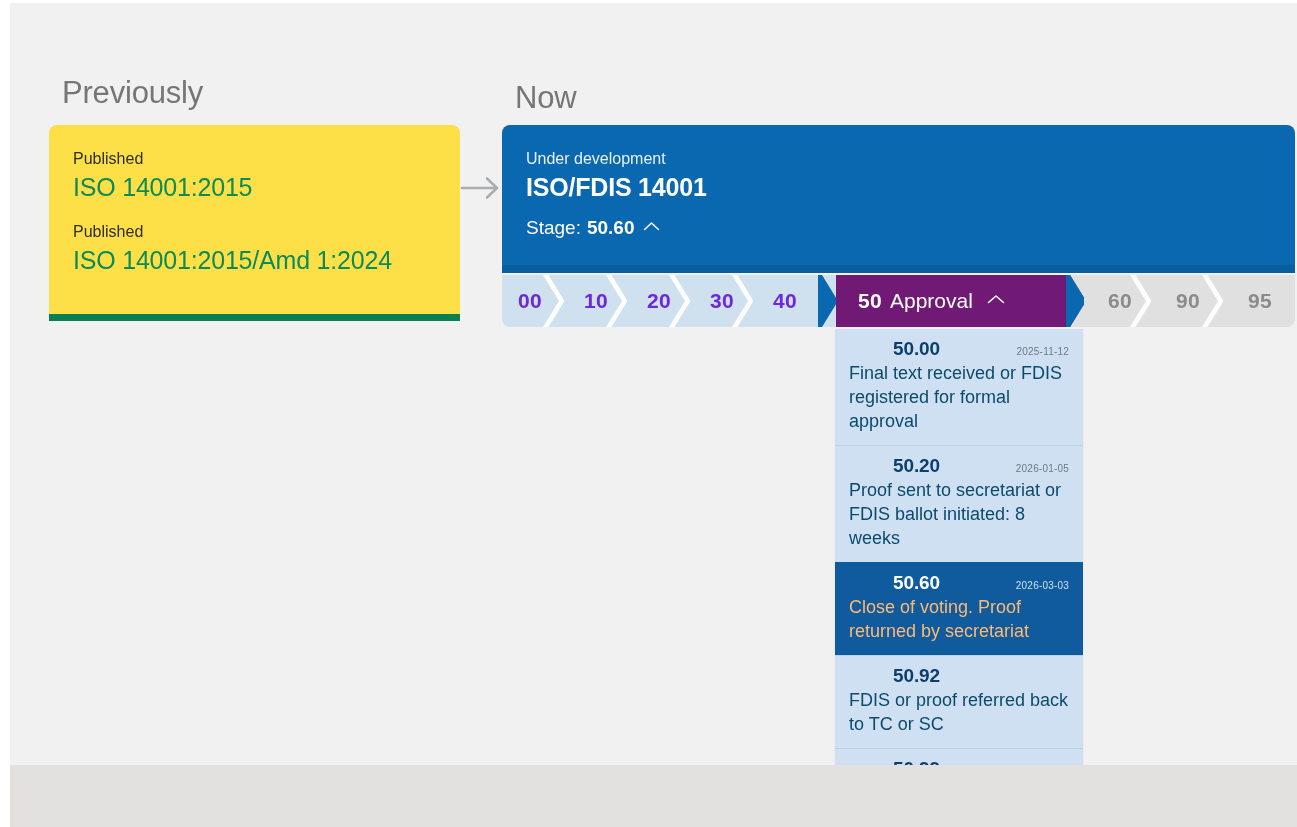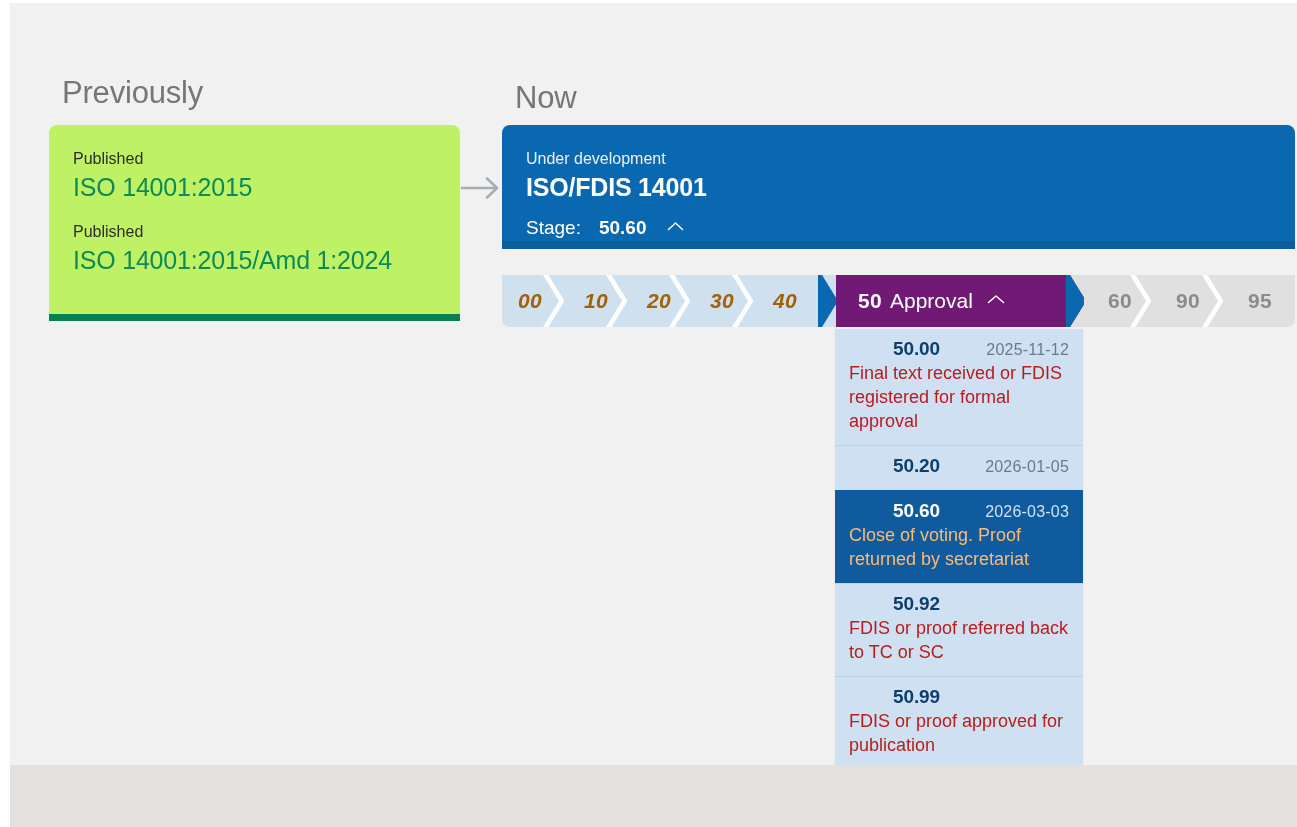--- a/index.html
+++ b/index.html
@@ -53,21 +53,21 @@
   }
   .col-heading.prev { left: 52px; top: 70px; }
   .col-heading.now  { left: 505px; top: 75px; }
 
   
   .prev-card {
     position: absolute;
     left: 39px; top: 122px;
     width: 411px;
     height: 196px;
-    background: #bef264;
+    background: #fde047;
     border-radius: 8px 8px 0 0;
     box-sizing: border-box;
     padding: 23px 24px 0 24px;
   }
   .prev-card .underline {
     position: absolute;
     left: 0; bottom: 0;
     width: 411px; height: 7px;
     background: #0a7f52;
   }
@@ -91,21 +91,21 @@
     position: absolute;
     left: 450px; top: 165px;
     width: 44px; height: 40px;
   }
 
   
   .now-card {
     position: absolute;
     left: 492px; top: 122px;
     width: 793px;
-    height: 124px;
+    height: 148px;
     background: #0a68b0;
     border-radius: 8px 8px 0 0;
     box-sizing: border-box;
     padding: 23px 24px 12px 24px;
   }
   .now-card .card-underline {
     position: absolute;
     left: 0; bottom: 0;
     width: 793px; height: 8px;
     background: #0b5e9e;
@@ -123,21 +123,21 @@
     letter-spacing: -0.2px;
     margin-top: 1px;
   }
   .stage-line {
     margin-top: 11px;
     font-size: 19px;
     color: #ffffff;
     line-height: 26px;
     display: flex;
     align-items: center;
-    gap: 12px;
+    gap: 0;
   }
   .stage-line .sv { font-weight: bold; margin-left: 6px; }
   .caret-up {
     display: inline-block;
     margin-left: 9px;
     position: relative;
     top: -2px;
   }
 
   
@@ -168,21 +168,21 @@
     font-weight: normal;
     margin-left: 8px;
   }
   
   .seg .notch {
     position: absolute;
     right: -1px; top: 0;
     width: 22px; height: 52px;
     pointer-events: none;
   }
-  .seg.done   { background: #cfe0ef; color: #a16207; font-style: italic; }
+  .seg.done   { background: #cfe0ef; color: #6d28d9; }
   .seg.active { background: #701a75; color: #ffffff; }
   .seg.todo   { background: #e0e0e0; color: #8b8b8b; }
 
   
   .stage-panel {
     position: absolute;
     left: 825px; top: 326px;
     width: 248px;
     background: #cfe0f2;
     border-radius: 0 0 6px 6px;
@@ -207,27 +207,27 @@
     margin-bottom: 1px;
   }
   .sp-code {
     font-size: 19px;
     font-weight: bold;
     color: #0c3f6e;
     letter-spacing: -0.1px;
     margin-left: 44px;
   }
   .sp-date {
-    font-size: 16px;
+    font-size: 10px;
     color: #6a7a88;
     letter-spacing: 0.2px;
   }
   .sp-desc {
     font-size: 18px;
-    color: #b91c1c;
+    color: #0c4a6e;
     line-height: 24px;
   }
   .sp-item.sel .sp-code { color: #ffffff; }
   .sp-item.sel .sp-date { color: #cfe0f2; }
   .sp-item.sel .sp-desc { color: #fdba74; }
 </style>
 </head>
 <body>
 
 <div class="page">
@@ -365,20 +365,21 @@
         <span class="sp-date">2025-11-12</span>
       </div>
       <div class="sp-desc">Final text received or FDIS registered for formal approval</div>
     </div>
 
     <div class="sp-item">
       <div class="sp-head">
         <span class="sp-code">50.20</span>
         <span class="sp-date">2026-01-05</span>
       </div>
+      <div class="sp-desc">Proof sent to secretariat or FDIS ballot initiated: 8 weeks</div>
     </div>
 
     <div class="sp-item sel">
       <div class="sp-head">
         <span class="sp-code">50.60</span>
         <span class="sp-date">2026-03-03</span>
       </div>
       <div class="sp-desc">Close of voting. Proof returned by secretariat</div>
     </div>
 

